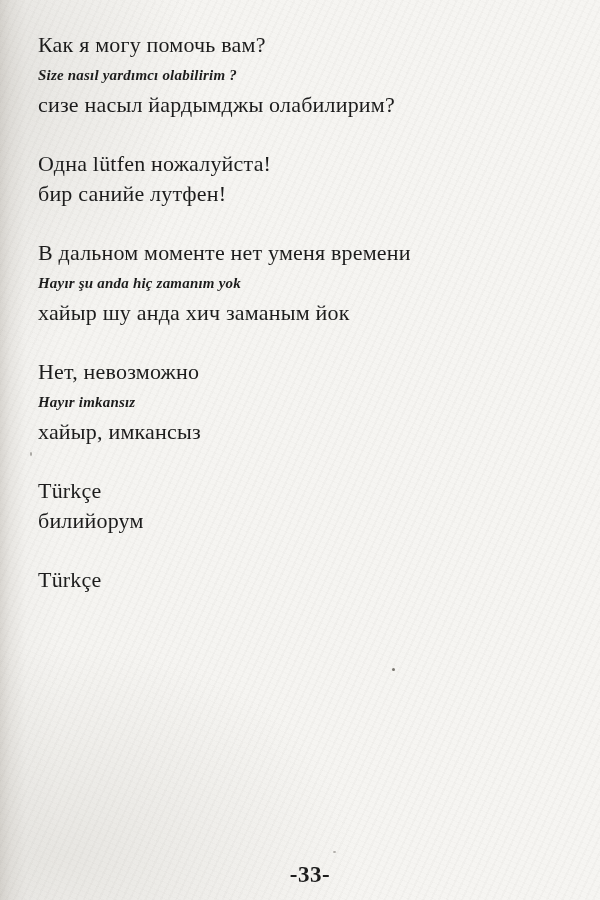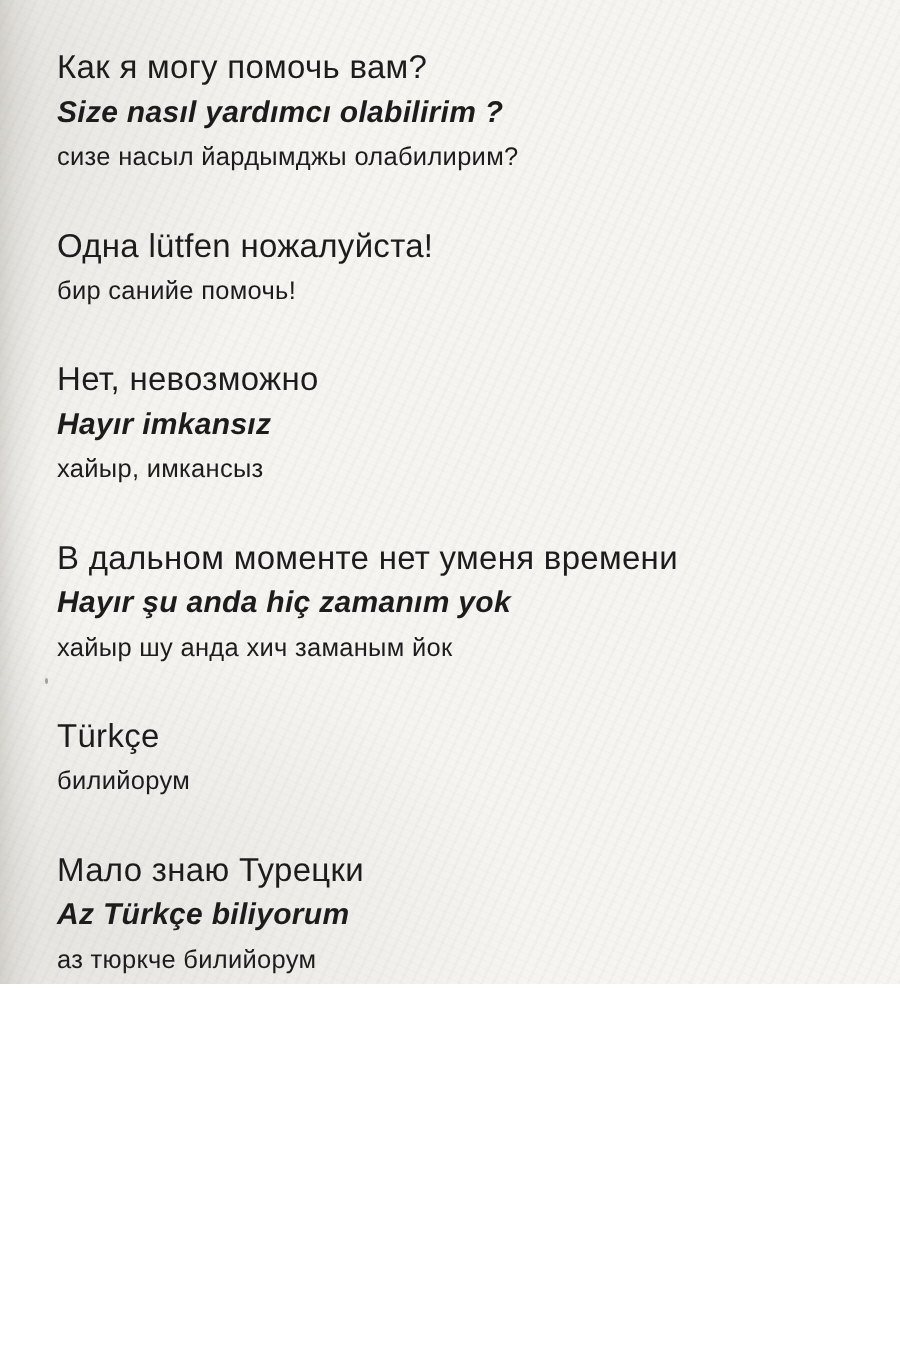--- a/index.html
+++ b/index.html
@@ -2,27 +2,27 @@
 <html><head>
 <meta charset="utf-8">
 <style>
   html, body {
     margin: 0;
     padding: 0;
   }
   .page {
     position: relative;
     width: 600px;
-    height: 656px;
+    height: 900px;
     background:
       radial-gradient(ellipse 420px 300px at 10% 95%, rgba(190,187,180,0.25), rgba(190,187,180,0) 70%),
       radial-gradient(ellipse 300px 400px at 0% 10%, rgba(195,192,186,0.30), rgba(195,192,186,0) 65%),
       linear-gradient(to right, #d9d6d1 0px, #e7e5e1 10px, #f2f1ee 26px, #f5f4f1 60px, #f6f5f2 100%);
     overflow: hidden;
-    font-family: Liberation Sans, sans-serif;
+    font-family: Liberation Serif, serif;
     color: #1c1c1c;
   }
   
   .grain {
     position: absolute;
     inset: 0;
     background:
       repeating-linear-gradient(115deg, rgba(120,115,108,0.035) 0 2px, rgba(255,255,255,0) 2px 7px),
       repeating-linear-gradient(23deg, rgba(120,115,108,0.025) 0 1px, rgba(255,255,255,0) 1px 5px);
     pointer-events: none;
@@ -41,26 +41,26 @@
     height: 30px;
     line-height: 30px;
     white-space: nowrap;
     letter-spacing: 0.2px;
   }
   .line-russian {
     font-size: 22px;
     font-weight: 500;
   }
   .line-turkish {
-    font-size: 20px;
+    font-size: 15px;
     font-style: italic;
     font-weight: bold;
   }
   .line-translit {
-    font-size: 17px;
+    font-size: 22px;
   }
   .page-number {
     position: absolute;
     top: 862px;
     left: 0;
     width: 620px;
     text-align: center;
     font-size: 23px;
     font-weight: bold;
     letter-spacing: 0.5px;
@@ -83,45 +83,40 @@
   <main class="content">
 
     <section class="entry">
       <p class="line-russian">Как я могу помочь вам?</p>
       <p class="line-turkish">Size nasıl yardımcı olabilirim ?</p>
       <p class="line-translit">сизе насыл йардымджы олабилирим?</p>
     </section>
 
     <section class="entry">
       <p class="line-russian">Одна lütfen ножалуйста!</p>
-      <p class="line-translit">бир санийе помочь!</p>
+      <p class="line-translit">бир санийе лутфен!</p>
+    </section>
+
+    <section class="entry">
+      <p class="line-russian">В дальном моменте нет уменя времени</p>
+      <p class="line-turkish">Hayır şu anda hiç zamanım yok</p>
+      <p class="line-translit">хайыр шу анда хич заманым йок</p>
     </section>
 
     <section class="entry">
       <p class="line-russian">Нет, невозможно</p>
       <p class="line-turkish">Hayır imkansız</p>
       <p class="line-translit">хайыр, имкансыз</p>
     </section>
 
     <section class="entry">
-      <p class="line-russian">В дальном моменте нет уменя времени</p>
-      <p class="line-turkish">Hayır şu anda hiç zamanım yok</p>
-      <p class="line-translit">хайыр шу анда хич заманым йок</p>
-    </section>
-
-    <section class="entry">
       <p class="line-russian">Türkçe</p>
       <p class="line-translit">билийорум</p>
     </section>
 
-    <section class="entry">
-      <p class="line-russian">Мало знаю Турецки</p>
-      <p class="line-turkish">Az Türkçe biliyorum</p>
-      <p class="line-translit">аз тюркче билийорум</p>
-    </section>
 
     <section class="entry">
       <p class="line-russian">Türkçe</p>
     </section>
 
   </main>
 
   <div class="page-number">-33-</div>
 
   <span class="speck speck-1"></span>

